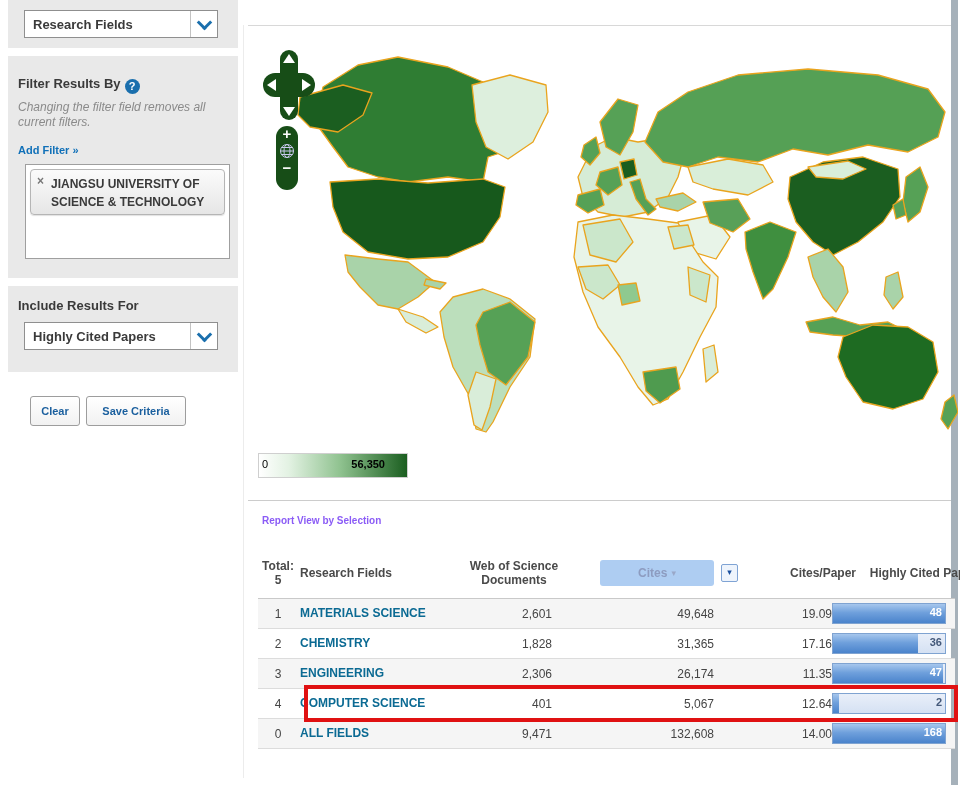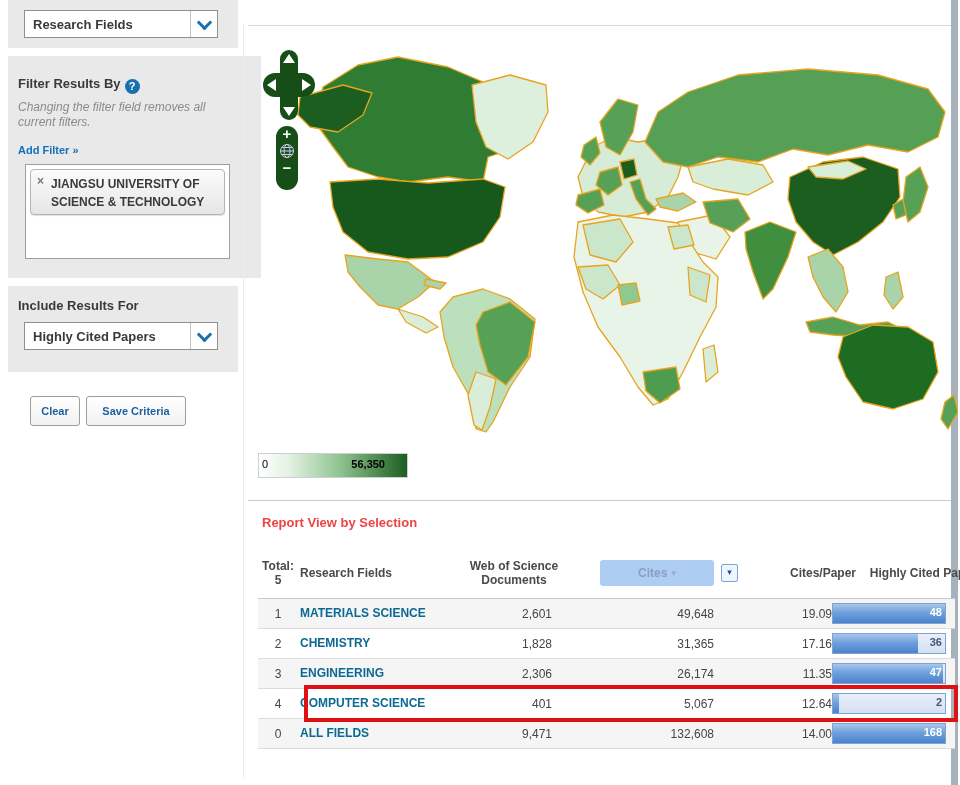--- a/index.html
+++ b/index.html
@@ -1,21 +1,21 @@
 <!DOCTYPE html>
 <html><head>
 <meta charset="utf-8">
 <style>
   html,body{margin:0;padding:0;background:#fff;}
   #page{position:relative;width:960px;height:785px;background:#fff;overflow:hidden;
         font-family:"Liberation Sans","DejaVu Sans",sans-serif;color:#333;}
   
   .panel{position:absolute;left:8px;width:230px;background:#e9e9e9;}
   #panel-top{top:0;height:48px;}
-  #panel-filter{top:56px;height:222px;padding-left:23px;}
+  #panel-filter{top:56px;height:222px;}
   #panel-include{top:286px;height:86px;}
   .select{position:absolute;height:26px;background:#fff;border:1px solid #8f8f8f;
           display:flex;align-items:center;cursor:pointer;}
   .select-value{flex:1;padding-left:8px;font-size:13px;font-weight:bold;color:#3a3a3a;
                 white-space:nowrap;overflow:hidden;}
   .select-arrow{width:26px;height:100%;border-left:1px solid #c3c3c3;display:flex;
                 align-items:center;justify-content:center;}
   .chev{width:8px;height:8px;border-right:3px solid #1a6fad;border-bottom:3px solid #1a6fad;
         transform:rotate(45deg);margin-top:-4px;}
   .sb-title{position:absolute;left:10px;font-size:13px;font-weight:bold;color:#3a3a3a;}
@@ -51,21 +51,21 @@
   #zoomctl .zi{font-size:15px;font-weight:bold;line-height:16px;display:block;}
   
   #legend-bar{position:absolute;left:258px;top:453px;width:148px;height:23px;
               background:linear-gradient(90deg,#ffffff,#e3f2e3 20%,#8fc28f 55%,#1b5e20 100%);
               border:1px solid #cfcfcf;}
   .legend-lbl{position:absolute;top:4px;font-size:11px;color:#000;}
   #legend-min{left:3px;}
   #legend-max{right:22px;font-weight:bold;}
   #map-table-divider{position:absolute;left:248px;top:500px;width:703px;height:1px;background:#cccccc;}
   
-  #report-title{position:absolute;left:262px;top:515px;font-size:13px;font-weight:bold;color:#ef4444;}
+  #report-title{position:absolute;left:262px;top:515px;font-size:10px;font-weight:bold;color:#8b5cf6;}
   #customize{position:absolute;left:258px;top:515px;width:692px;text-align:right;font-size:13px;
              font-weight:bold;color:#1070b8;cursor:pointer;}
   
   #tbl{position:absolute;left:258px;top:548px;width:697px;font-size:12px;}
   .trow{display:flex;align-items:center;border-bottom:1px solid #dcdcdc;position:relative;}
   .trow.alt{background:#f5f5f5;}
   #thead{border-bottom:1px solid #c9c9c9;min-height:50px;align-items:center;}
   .c-rank{width:40px;text-align:center;color:#555;flex:none;}
   .c-field{width:152px;padding-left:2px;flex:none;}
   .c-docs{width:100px;text-align:right;flex:none;}

